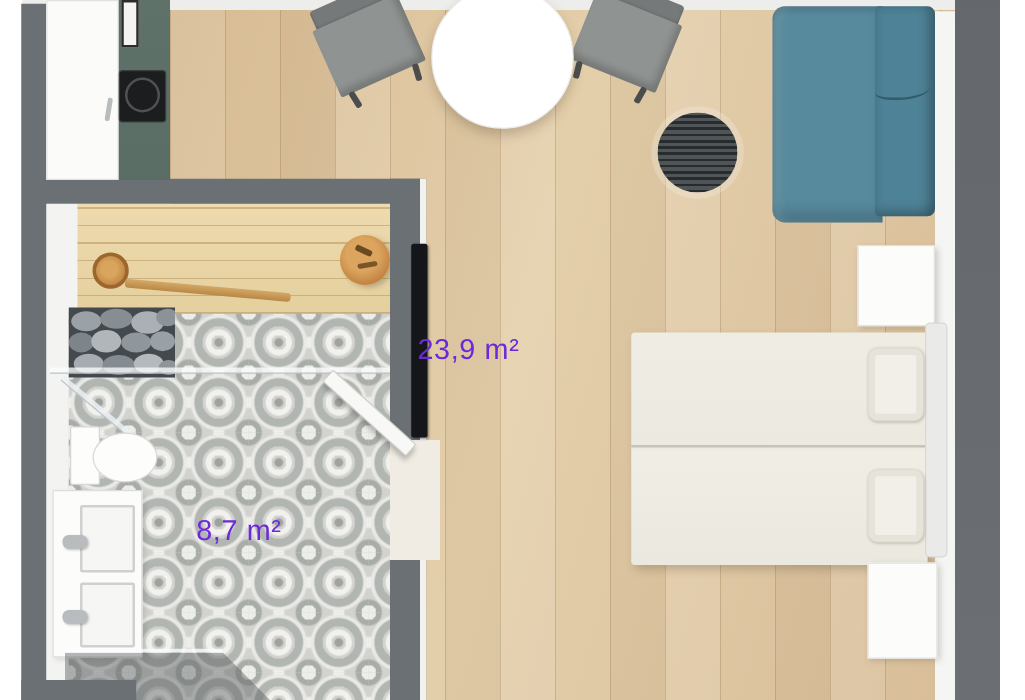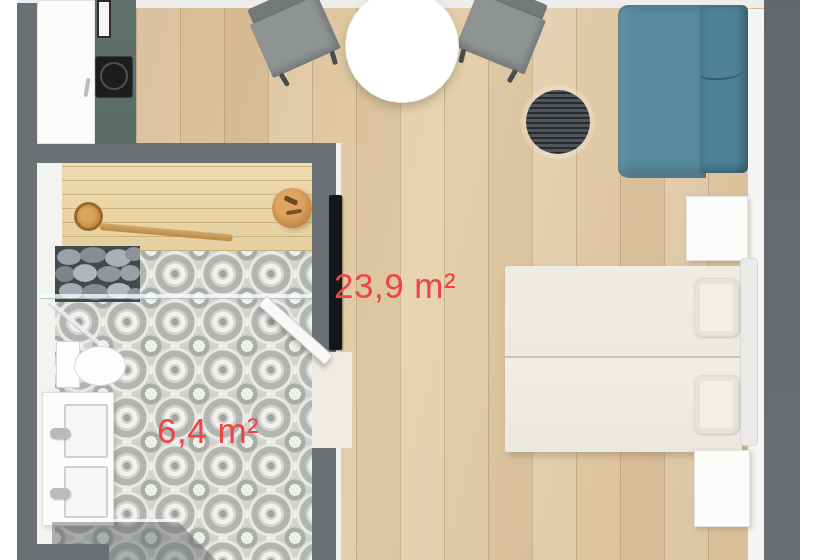--- a/index.html
+++ b/index.html
@@ -113,21 +113,21 @@
   .bed{left:505px;top:266px;width:237px;height:186px;background:linear-gradient(180deg,#eeece3 0,#ebe9e0 49%,#efede4 51%,#eae8df 100%);
     border-radius:3px;box-shadow:3px 4px 7px rgba(100,80,60,.28);}
   .bed-seam{left:505px;top:356px;width:237px;height:2px;background:#c6c4ba;}
   .pillow{width:45px;height:59px;background:#f1efe7;border:1px solid #dcdad1;box-sizing:border-box;border-radius:8px;
     box-shadow:inset 0 0 0 5px rgba(219,217,207,.55), 1px 1px 2px rgba(120,110,90,.3);}
   .pillow1{left:694px;top:278px;}
   .pillow2{left:694px;top:375px;}
   .headboard{left:740px;top:258px;width:18px;height:188px;background:#eaeae8;border:1px solid #d8d8d6;box-sizing:border-box;border-radius:4px;}
 
   
-  .area-label{font-size:35px;color:#ef4444;letter-spacing:.5px;white-space:nowrap;}
+  .area-label{font-size:23px;color:#6d28d9;letter-spacing:.5px;white-space:nowrap;}
   .label-main{left:334px;top:266px;}
   .label-bath{left:157px;top:411px;}
 </style>
 </head>
 <body>
 
 <div id="canvas">
 
   <div class="abs top-band"></div>
   <div class="abs wood"></div>
@@ -205,14 +205,14 @@
   <div class="abs sofa-seam"></div>
   <div class="abs nightstand ns-top"></div>
   <div class="abs bed"></div>
   <div class="abs bed-seam"></div>
   <div class="abs headboard"></div>
   <div class="abs pillow pillow1"></div>
   <div class="abs pillow pillow2"></div>
   <div class="abs nightstand ns-bottom"></div>
 
   <div class="abs area-label label-main">23,9 m²</div>
-  <div class="abs area-label label-bath">6,4 m²</div>
+  <div class="abs area-label label-bath">8,7 m²</div>
 </div>
 
 </body></html>

